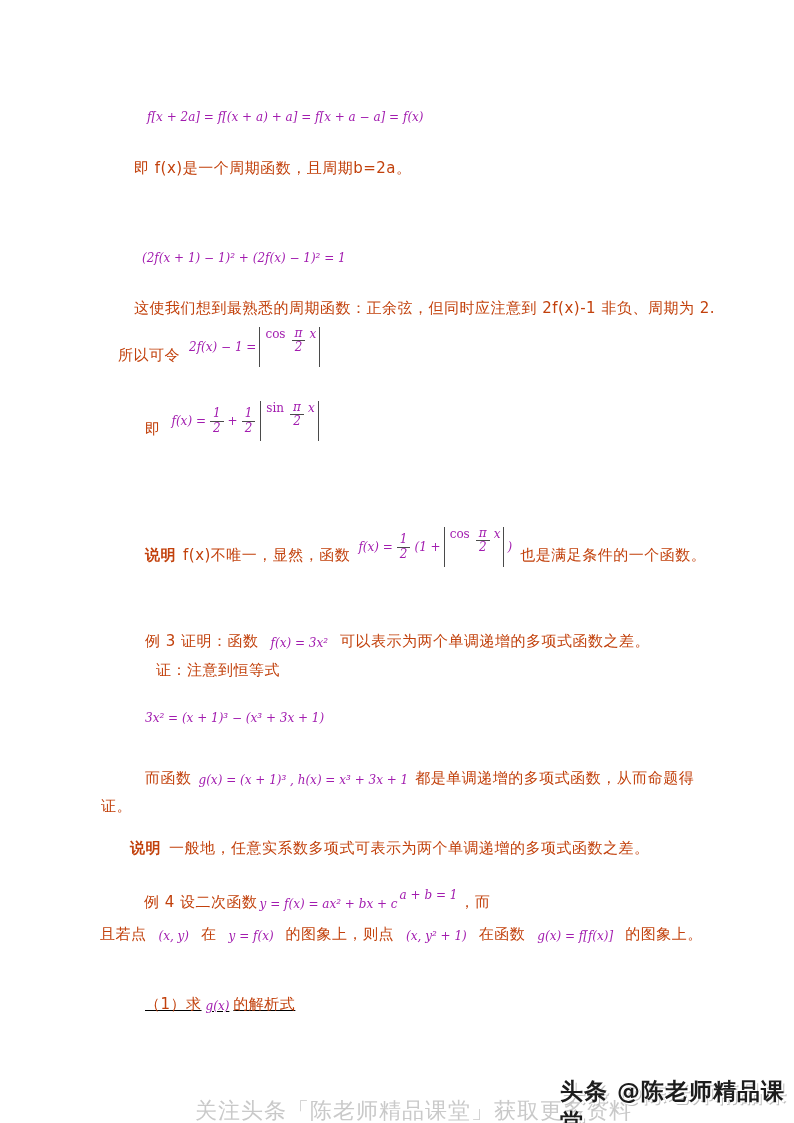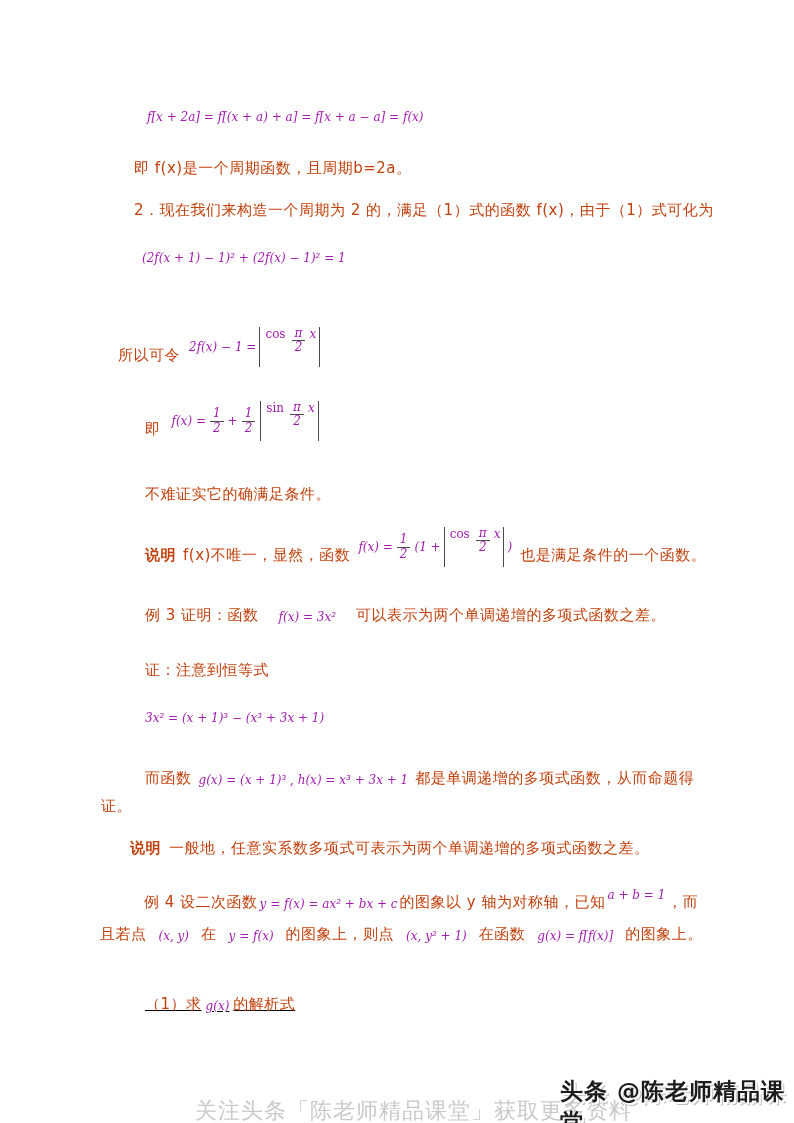--- a/index.html
+++ b/index.html
@@ -42,26 +42,26 @@
 <body>
 
 <div id="page">
 
   <div class="abs" style="left:147px; top:106px;">
     <span class="math">f[x + 2a] = f[(x + a) + a] = f[x + a − a] = f(x)</span>
   </div>
 
   <div class="abs cjk" style="left:134px; top:159px;">即 f(x)是一个周期函数，且周期b=2a。</div>
 
-  <div class="abs cjk" style="left:134px; top:201px;">2．现在我们来构造一个周期为 2 的，满足（1）式的函数 f(x)，由于（1）式可化为</div>
 
   <div class="abs" style="left:142px; top:247px;">
     <span class="math">(2f(x + 1) − 1)² + (2f(x) − 1)² = 1</span>
   </div>
 
+  <div class="abs cjk" style="left:134px; top:299px;">这使我们想到最熟悉的周期函数：正余弦，但同时应注意到 2f(x)-1 非负、周期为 2.</div>
 
   <div class="row" style="left:118px; top:327px; gap:8px;">
     <span class="cjk pad">所以可令</span>
     <span class="math">
       <span class="mi">2f(x) − 1 =</span>
       <span class="absgrp">
         <span class="bar"></span>
         <span class="fn">cos</span>
         <span class="frac">
           <span class="num">π</span>
@@ -92,21 +92,20 @@
         <span class="frac">
           <span class="num">π</span>
           <span class="den">2</span>
         </span>
         <span class="mi">x</span>
         <span class="bar"></span>
       </span>
     </span>
   </div>
 
-  <div class="abs cjk" style="left:145px; top:485px;">不难证实它的确满足条件。</div>
 
   <div class="row" style="left:145px; top:527px; gap:7px;">
     <span class="cjk bold pad">说明</span>
     <span class="cjk pad">f(x)不唯一，显然，函数</span>
     <span class="math">
       <span class="mi">f(x) =</span>
       <span class="frac">
         <span class="num">1</span>
         <span class="den">2</span>
       </span>
@@ -119,48 +118,47 @@
           <span class="den">2</span>
         </span>
         <span class="mi">x</span>
         <span class="bar"></span>
       </span>
       <span class="mi">)</span>
     </span>
     <span class="cjk pad">也是满足条件的一个函数。</span>
   </div>
 
-  <div class="row" style="left:145px; top:606px; gap:20px;">
+  <div class="row" style="left:145px; top:632px; gap:12px;">
     <span class="cjk">例 3 证明：函数</span>
     <span class="math" style="margin-bottom:1px;">f(x) = 3x²</span>
     <span class="cjk">可以表示为两个单调递增的多项式函数之差。</span>
   </div>
 
-  <div class="abs cjk" style="left:145px; top:661px;">证：注意到恒等式</div>
+  <div class="abs cjk" style="left:156px; top:661px;">证：注意到恒等式</div>
 
   <div class="abs" style="left:145px; top:707px;">
     <span class="math">3x² = (x + 1)³ − (x³ + 3x + 1)</span>
   </div>
 
   <div class="row" style="left:145px; top:769px; gap:7px;">
     <span class="cjk">而函数</span>
     <span class="math" style="margin-bottom:1px;">g(x) = (x + 1)³ , h(x) = x³ + 3x + 1</span>
     <span class="cjk">都是单调递增的多项式函数，从而命题得</span>
   </div>
   <div class="abs cjk" style="left:101px; top:797px;">证。</div>
 
   <div class="row" style="left:130px; top:839px; gap:8px;">
     <span class="cjk bold">说明</span>
     <span class="cjk">一般地，任意实系数多项式可表示为两个单调递增的多项式函数之差。</span>
   </div>
 
   <div class="row" style="left:144px; top:888px; gap:2px;">
     <span class="cjk">例 4 设二次函数</span>
     <span class="math" style="margin-bottom:1px;">y = f(x) = ax² + bx + c</span>
-    <span class="cjk">的图象以 y 轴为对称轴，已知</span>
     <span class="math" style="margin-bottom:10px;">a + b = 1</span>
     <span class="cjk">，而</span>
   </div>
 
   <div class="row" style="left:100px; top:925px; gap:12px;">
     <span class="cjk">且若点</span>
     <span class="math" style="margin-bottom:1px;">(x, y)</span>
     <span class="cjk">在</span>
     <span class="math" style="margin-bottom:1px;">y = f(x)</span>
     <span class="cjk">的图象上，则点</span>

